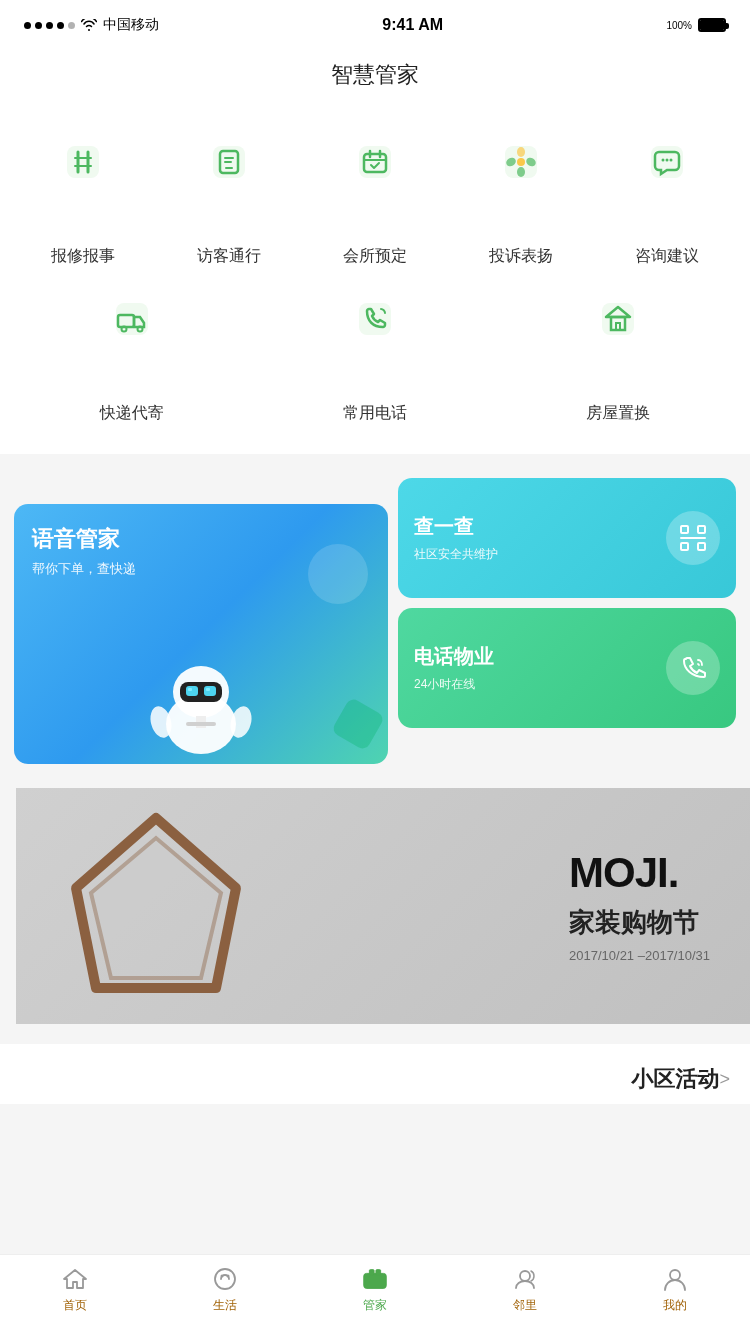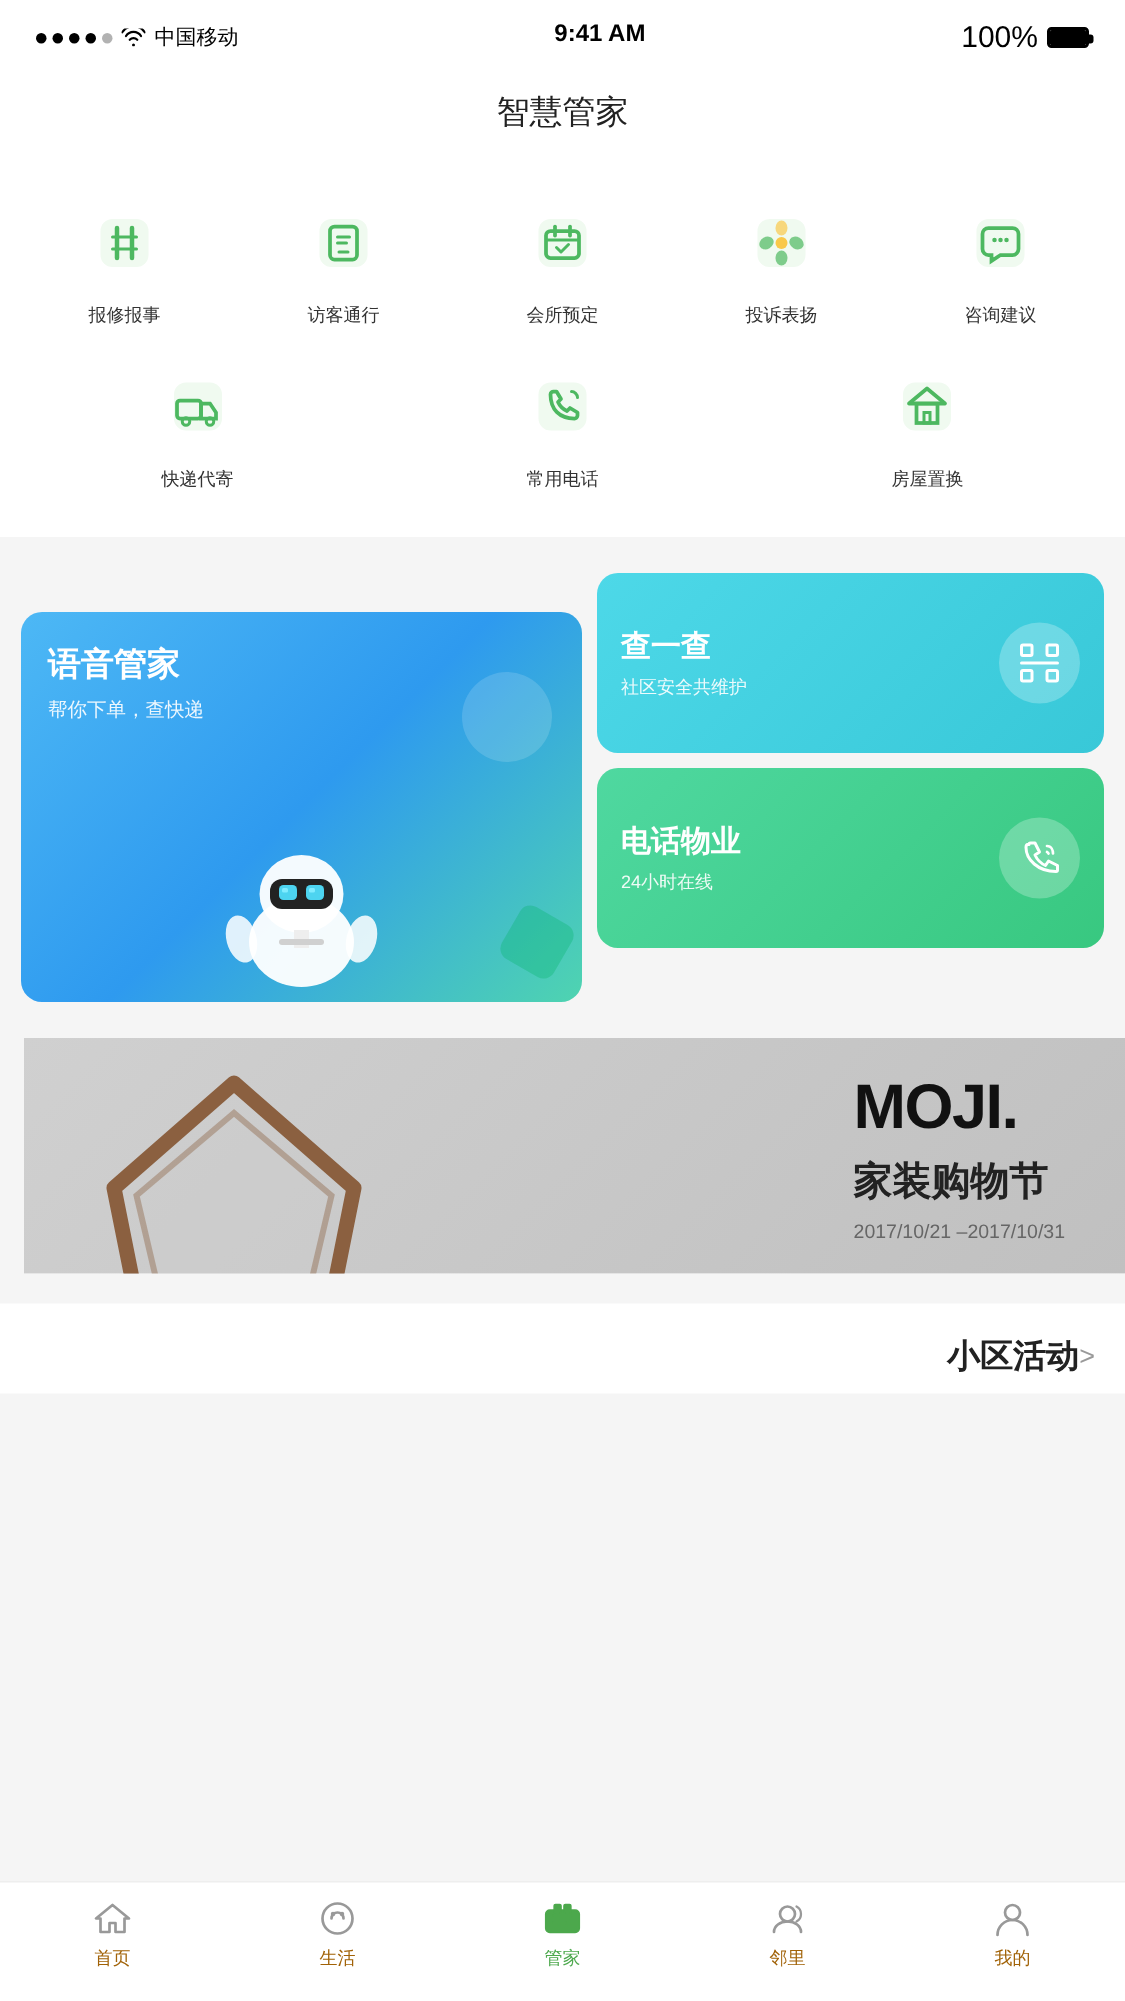--- a/index.html
+++ b/index.html
@@ -10,34 +10,35 @@
       width: 750px;
       min-height: 1334px;
       overflow-x: hidden;
     }
 
     
     .status-bar {
       background: #fff;
       display: flex;
       justify-content: space-between;
+      align-items: center;
       padding: 14px 24px 8px;
       height: 44px;
     }
     .status-left {
       display: flex;
       align-items: center;
       gap: 6px;
       font-size: 14px;
       font-weight: 500;
     }
     .dots { display: flex; gap: 4px; }
     .dot { width: 7px; height: 7px; background: #000; border-radius: 50%; }
     .status-center { font-size: 16px; font-weight: 600; }
-    .status-right { display: flex; align-items: center; gap: 6px; font-size: 20px; font-weight: 500; }
+    .status-right { display: flex; align-items: center; gap: 6px; font-size: 10px; font-weight: 500; }
     .battery {
       width: 28px; height: 14px; border: 2px solid #000; border-radius: 3px; position: relative;
     }
     .battery::after {
       content: ''; position: absolute; right: -5px; top: 3px;
       width: 3px; height: 6px; background: #000; border-radius: 0 2px 2px 0;
     }
     .battery-fill {
       width: 100%; height: 100%; background: #000; border-radius: 1px;
     }
@@ -70,22 +71,23 @@
       width: 120px;
     }
     .menu-icon {
       width: 64px;
       height: 64px;
       display: flex;
       align-items: center;
       justify-content: center;
     }
     .menu-label {
-      font-size: 12px;
+      font-size: 16px;
       color: #333;
+      margin-top: 44px;
     }
 
     
     .cards-section {
       display: flex;
       gap: 10px;
       padding: 14px 14px;
       background: #f5f5f5;
     }
     .card-left {
@@ -155,21 +157,21 @@
       align-items: center;
       justify-content: center;
       font-size: 26px;
       color: #fff;
     }
 
     
     .banner-section {
       margin: 0 0 0 16px;
       background: #e8e8e8;
-      height: 157px;
+      height: 236px;
       position: relative;
       overflow: hidden;
       display: flex;
       align-items: center;
     }
     .banner-bg {
       position: absolute;
       top: 0; left: 0; right: 0; bottom: 0;
       background: linear-gradient(135deg, #d0d0d0, #c0c0c0);
     }

